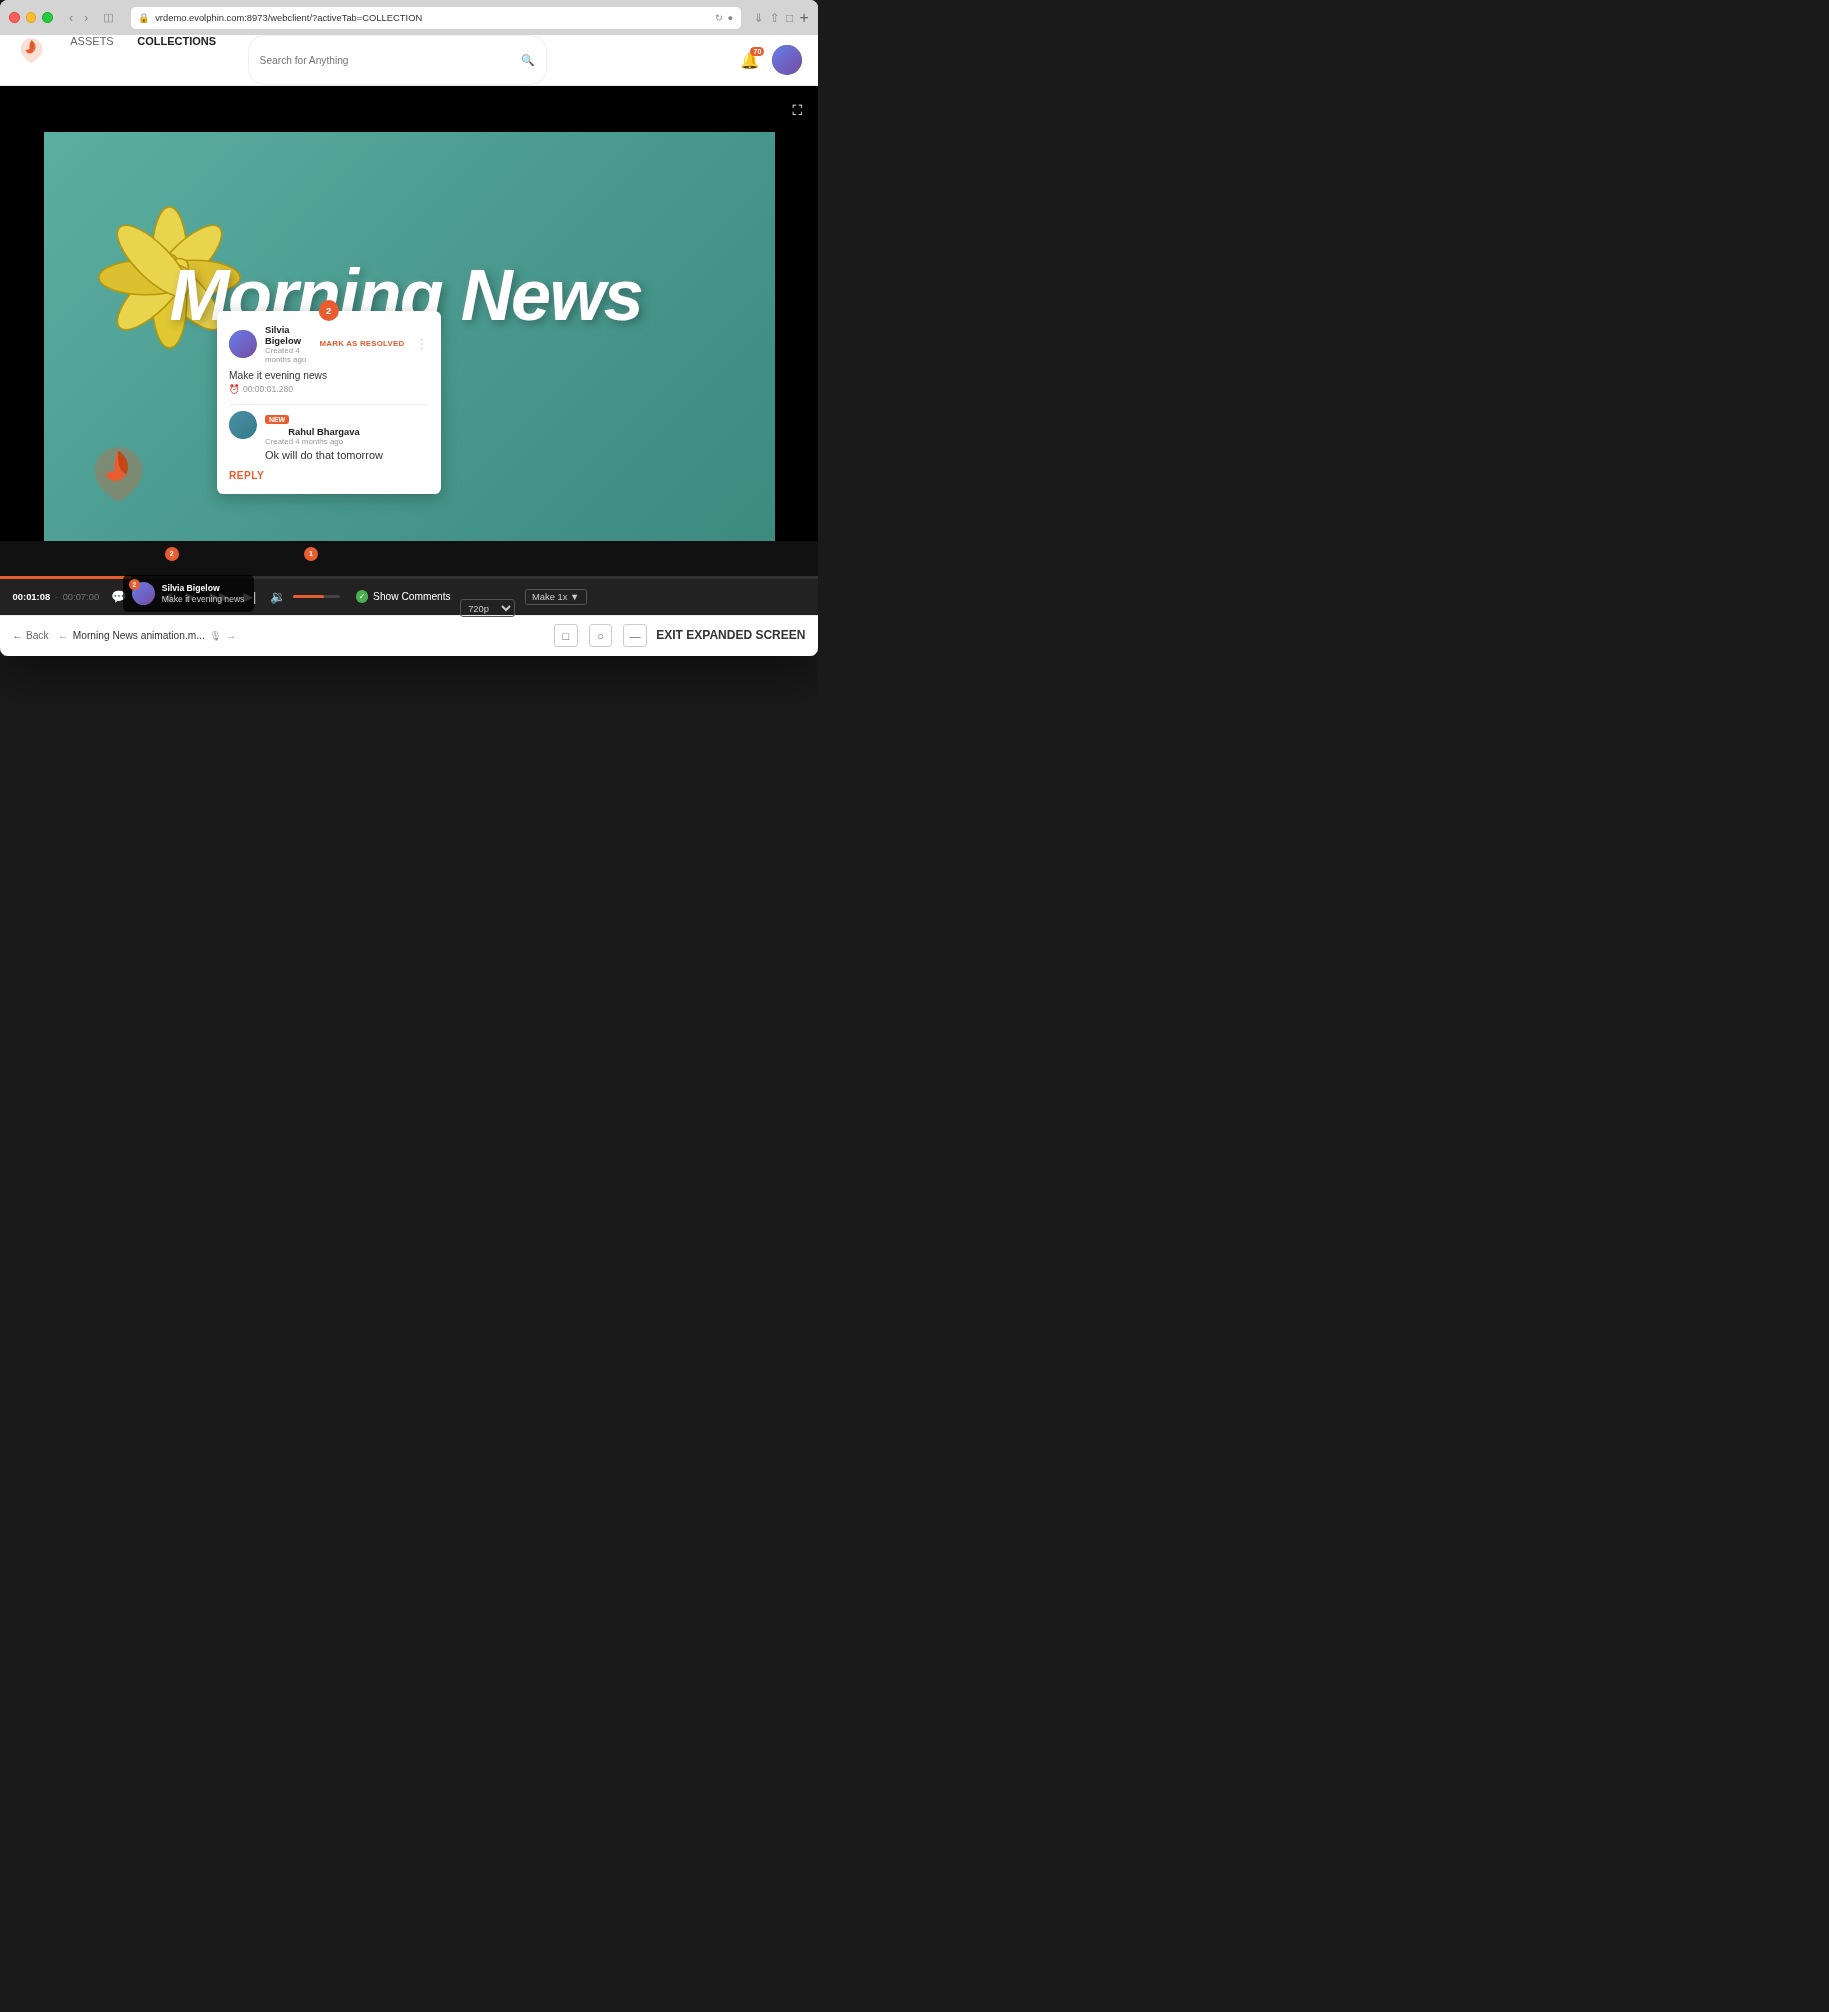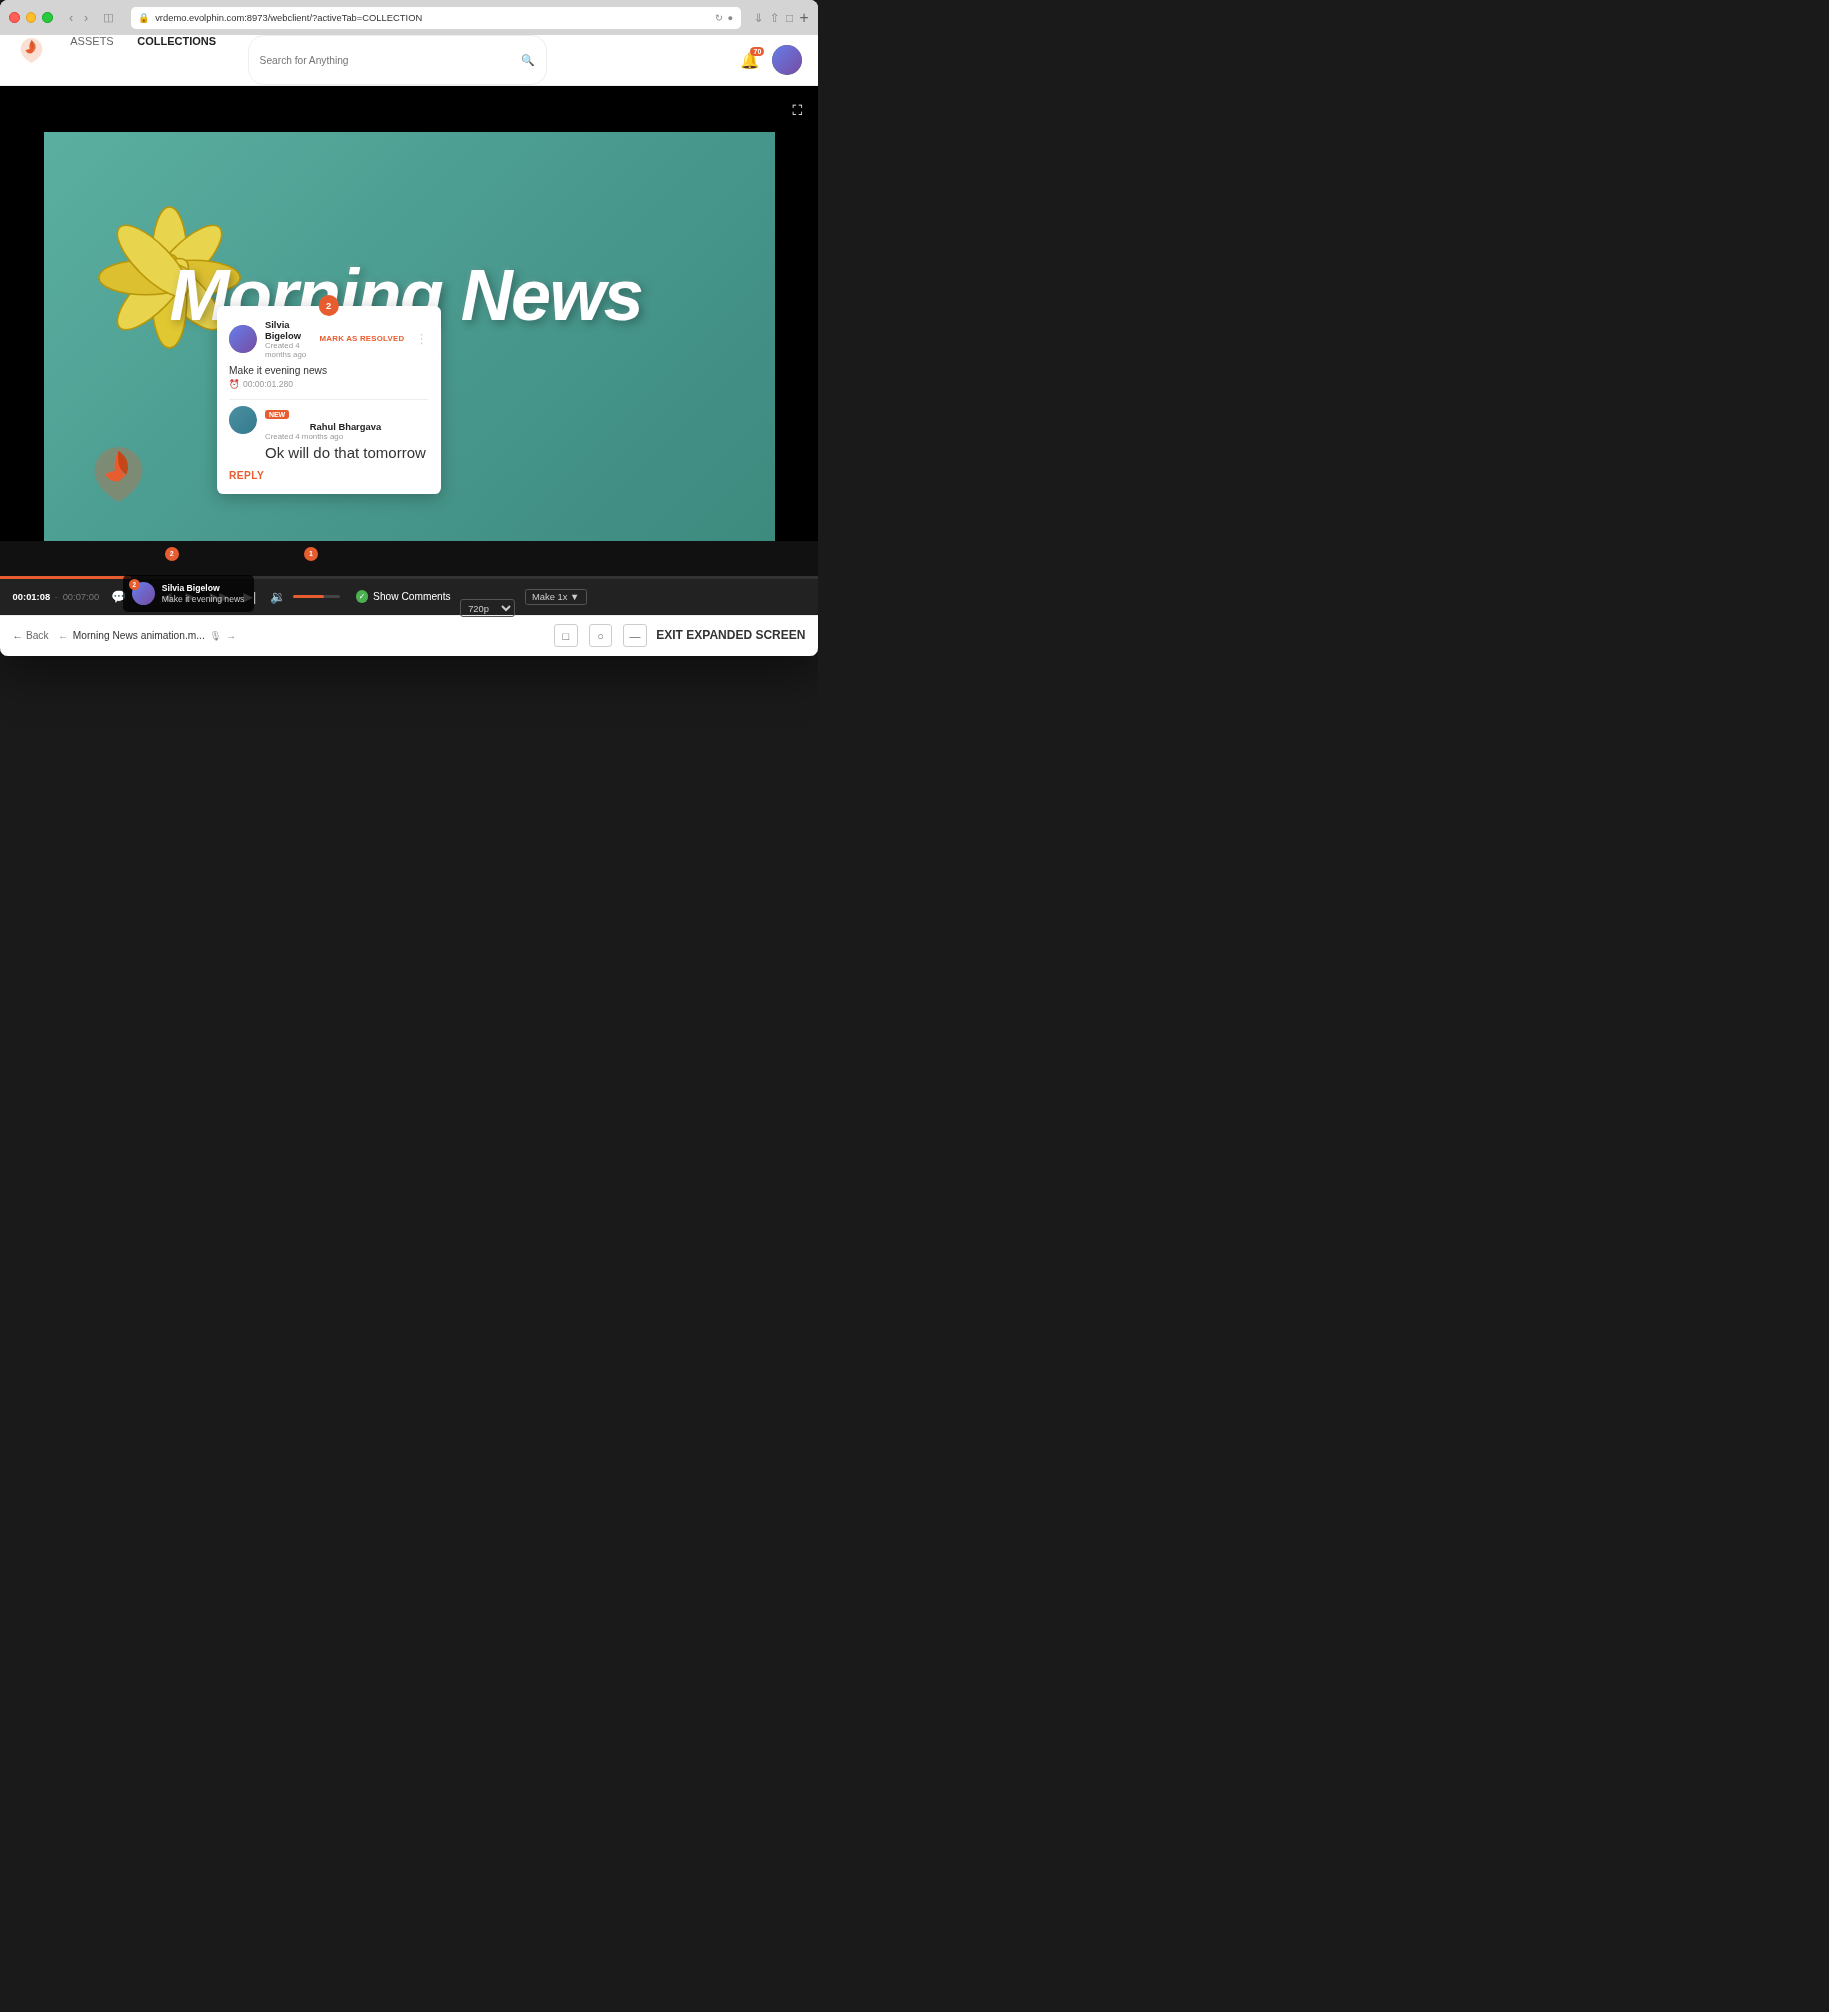--- a/index.html
+++ b/index.html
@@ -398,21 +398,21 @@
       color: #222;
       text-align: center;
     }
     .reply-time {
       font-size: 7.9px;
       color: #999;
       display: block;
       margin-bottom: 2.4px;
     }
     .reply-text {
-      font-size: 15px;
+      font-size: 11px;
       color: #333;
     }
 
     .reply-btn {
       display: block;
       text-align: right;
       font-size: 10.2px;
       font-weight: 700;
       color: #e85d2f;
       background: none;

